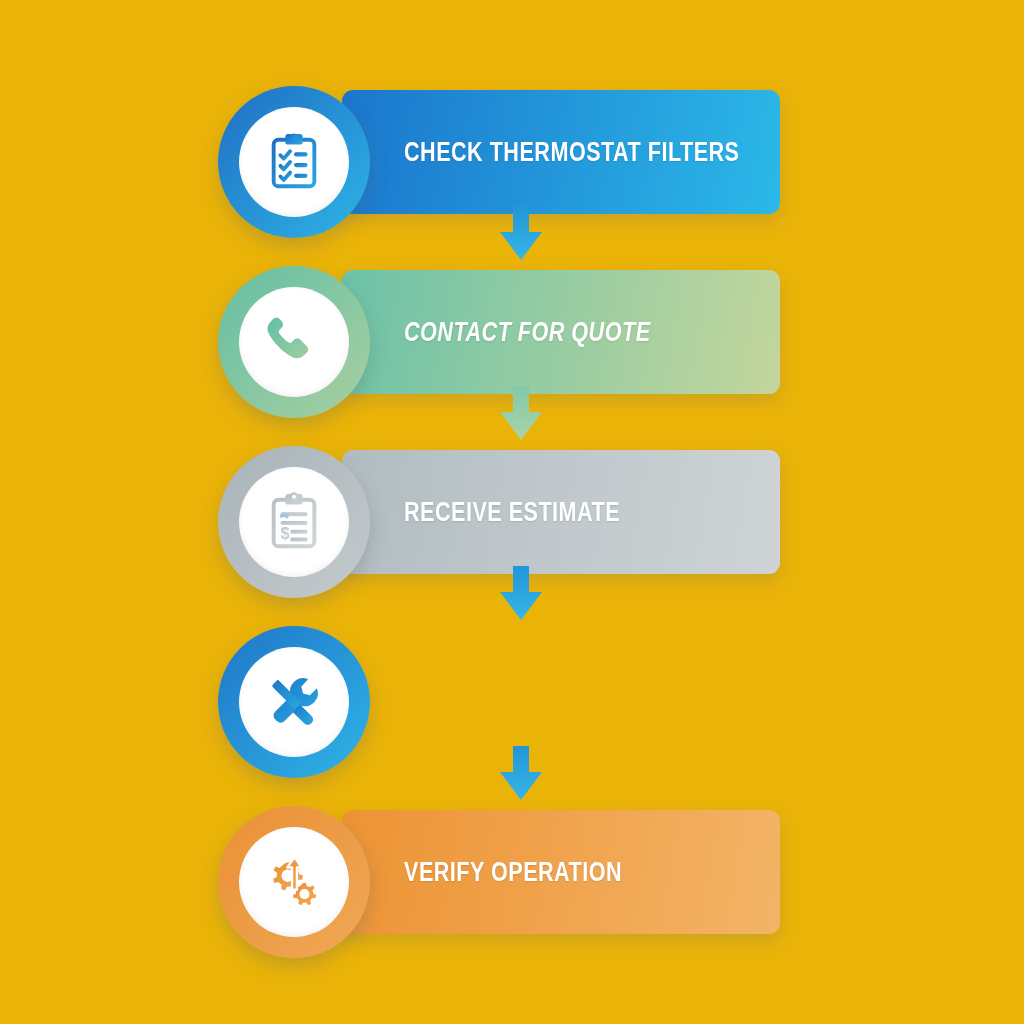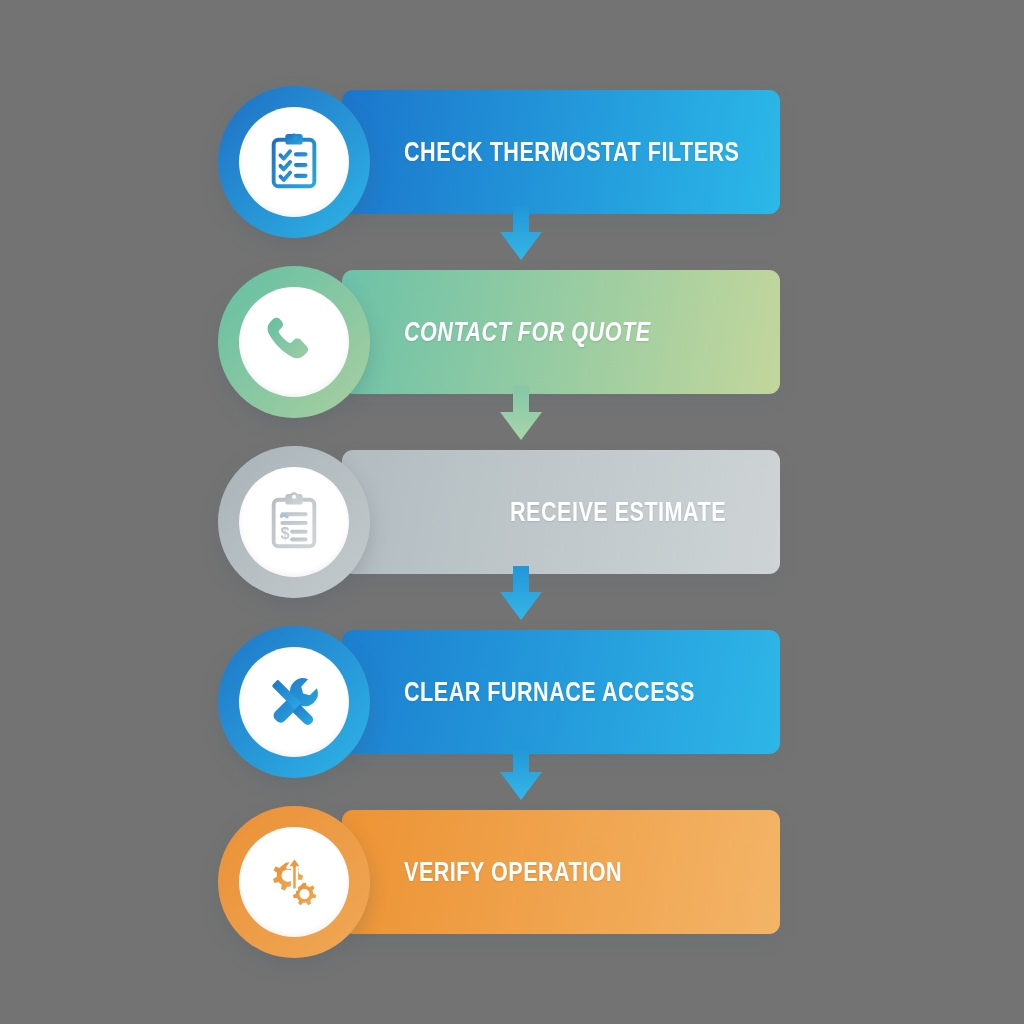--- a/index.html
+++ b/index.html
@@ -11,21 +11,21 @@
     height: 1024px;
     background: #ffffff;
     font-family: "Liberation Sans", sans-serif;
     overflow: hidden;
   }
 
   #flowchart {
     position: relative;
     width: 1024px;
     height: 1024px;
-    background: #737373;
+    background: #eab308;
   }
 
   
   .step {
     position: absolute;
     left: 218px;
     width: 562px;
     height: 130px;
   }
 
@@ -177,21 +177,21 @@
         <linearGradient id="g-arr2" x1="0" y1="0" x2="0" y2="1">
           <stop offset="0%" stop-color="#84c7a8"></stop>
             <stop offset="100%" stop-color="#a8d5a9"></stop>
         </linearGradient>
       </defs>
       <path d="M20 0 h16 v26 h13 L28 54 L7 26 h13 Z" fill="url(#g-arr2)"></path>
     </svg>
   </div>
 
   <div class="step" id="step-3">
-    <div class="bar" id="bar-3" style="background: linear-gradient(100deg, rgb(178, 188, 192) 0%, rgb(206, 212, 214) 100%); justify-content: flex-end;">
+    <div class="bar" id="bar-3" style="background: linear-gradient(100deg, rgb(178, 188, 192) 0%, rgb(206, 212, 214) 100%);">
       <span class="bar-label">RECEIVE ESTIMATE</span>
     </div>
     <div class="badge" id="badge-3" style="background: linear-gradient(135deg, rgb(169, 179, 184) 0%, rgb(195, 202, 205) 100%);">
       <div class="badge-inner">
         <svg viewBox="0 0 64 64">
           <defs>
             <linearGradient id="g-ico3" x1="0" y1="0" x2="1" y2="1">
               <stop offset="0%" stop-color="#b8c0c4"></stop>
                 <stop offset="100%" stop-color="#cfd5d7"></stop>
             </linearGradient>
@@ -216,23 +216,20 @@
         <linearGradient id="g-arr3" x1="0" y1="0" x2="0" y2="1">
           <stop offset="0%" stop-color="#2196d8"></stop>
             <stop offset="100%" stop-color="#35b6e6"></stop>
         </linearGradient>
       </defs>
       <path d="M20 0 h16 v26 h13 L28 54 L7 26 h13 Z" fill="url(#g-arr3)"></path>
     </svg>
   </div>
 
   <div class="step" id="step-4">
-    <div class="bar" id="bar-4" style="background: linear-gradient(100deg, rgb(28, 127, 208) 0%, rgb(46, 182, 231) 100%);">
-      <span class="bar-label">CLEAR FURNACE ACCESS</span>
-    </div>
     <div class="badge" id="badge-4" style="background: linear-gradient(135deg, rgb(31, 118, 200) 0%, rgb(46, 180, 230) 100%);">
       <div class="badge-inner">
         <svg viewBox="0 0 64 64">
           <defs>
             <linearGradient id="g-ico4" x1="0" y1="0" x2="1" y2="1">
               <stop offset="0%" stop-color="#1f76c8"></stop>
                 <stop offset="100%" stop-color="#2aabe2"></stop>
             </linearGradient>
           </defs>
 

